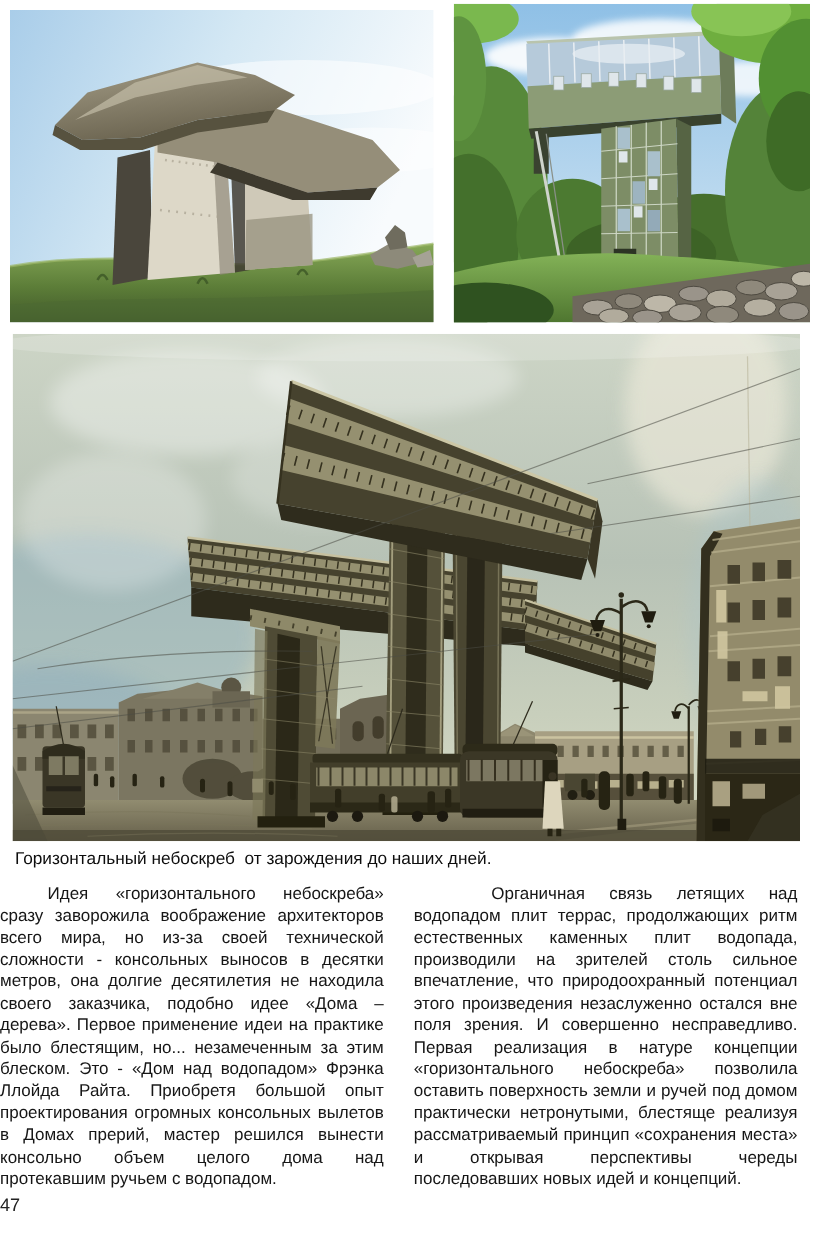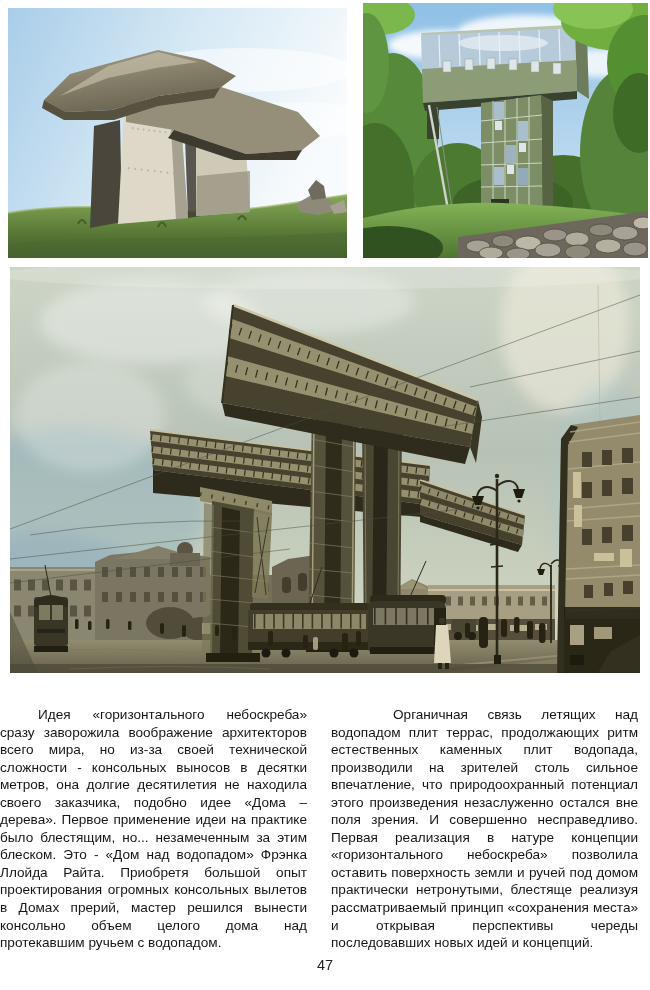--- a/index.html
+++ b/index.html
@@ -9,21 +9,21 @@
   .photo svg{display:block;}
   .photo-dolmen{left:8px;top:8px;width:339px;height:250px;}
   .photo-tower{left:363px;top:3px;width:285px;height:255px;}
   .photo-montage{left:10px;top:267px;width:630px;height:406px;}
   .caption{position:absolute;left:12px;top:679px;width:620px;font-size:13.8px;
            color:#0e0e0e;white-space:pre-wrap;letter-spacing:0;}
   .col{position:absolute;top:706px;width:307px;margin:0;text-align:justify;
        font-size:13.6px;line-height:17.55px;color:#161616;}
   .col-left{left:0;text-indent:38px;}
   .col-right{left:331px;text-indent:62px;}
-  .pagenum{position:absolute;left:0;top:957px;width:100%;text-align:center;
+  .pagenum{position:absolute;left:0;top:957px;width:100%;
            font-size:14.5px;color:#222;}
 </style>
 </head>
 <body>
 
 <div class="page">
 
   <div class="photo photo-dolmen">
     <svg width="339" height="250" viewBox="0 0 339 250">
       <defs>
@@ -468,19 +468,20 @@
         <rect x="428" y="396" width="4" height="6" fill="#262313"></rect>
           <rect x="435" y="396" width="4" height="6" fill="#262313"></rect>
       </g>
 
       <polygon points="0,345 28,406 0,406" fill="#4a4738" opacity="0.5"></polygon>
       <polygon points="600,385 630,368 630,406 588,406" fill="#3e3b2c" opacity="0.45"></polygon>
       <ellipse cx="315" cy="8" rx="330" ry="14" fill="#ffffff" opacity="0.18"></ellipse>
     </svg>
   </div>
 
+  <div class="caption">Горизонтальный небоскреб  от зарождения до наших дней.</div>
 
   <p class="col col-left">Идея «горизонтального небоскреба» сразу заворожила воображение архитекторов всего мира, но из-за своей технической сложности - консольных выносов в десятки метров, она долгие десятилетия не находила своего заказчика, подобно идее «Дома – дерева». Первое применение идеи на практике было блестящим, но... незамеченным за этим блеском. Это - «Дом над водопадом» Фрэнка Ллойда Райта. Приобретя большой опыт проектирования огромных консольных вылетов в Домах прерий, мастер решился вынести консольно объем целого дома над протекавшим ручьем с водопадом.</p>
   <p class="col col-right">Органичная связь летящих над водопадом плит террас, продолжающих ритм естественных каменных плит водопада, производили на зрителей столь сильное впечатление, что природоохранный потенциал этого произведения незаслуженно остался вне поля зрения. И совершенно несправедливо. Первая реализация в натуре концепции «горизонтального небоскреба» позволила оставить поверхность земли и ручей под домом практически нетронутыми, блестяще реализуя рассматриваемый принцип «сохранения места» и открывая перспективы череды последовавших новых идей и концепций.</p>
 
   <div class="pagenum">47</div>
 
 </div>
 
 </body></html>

